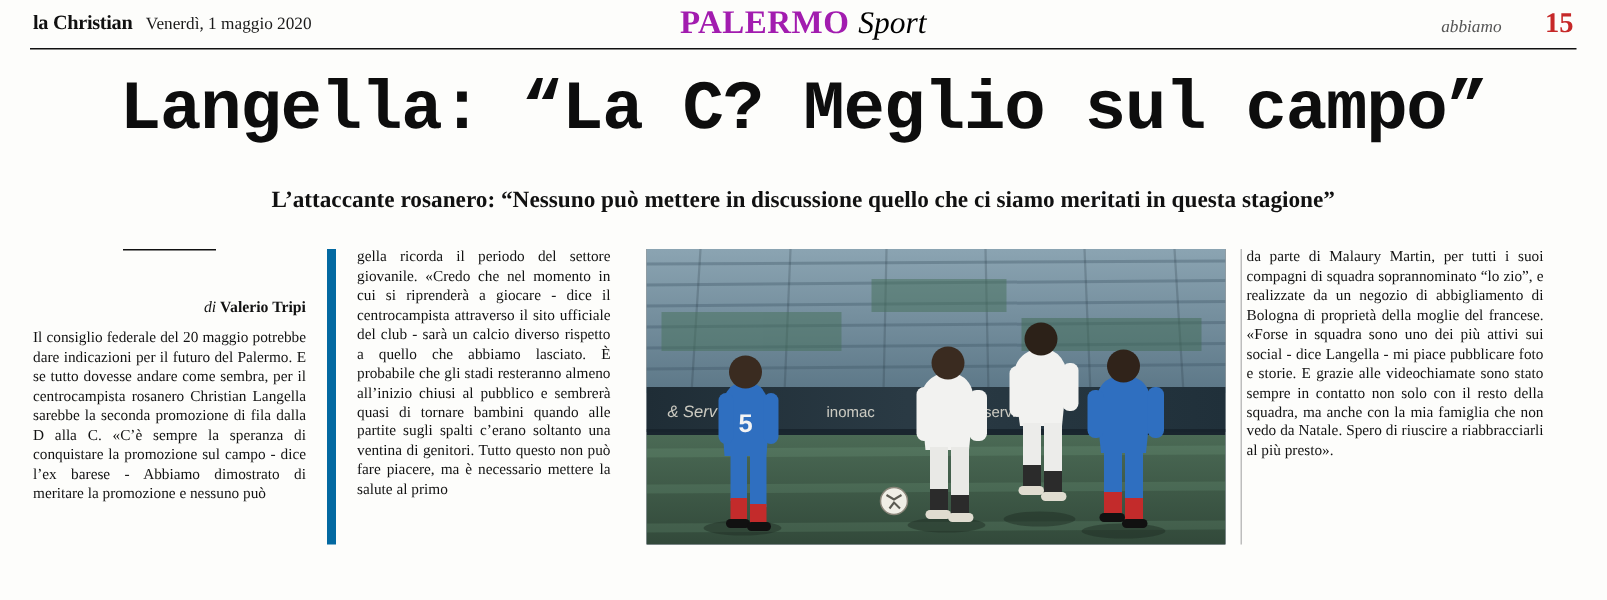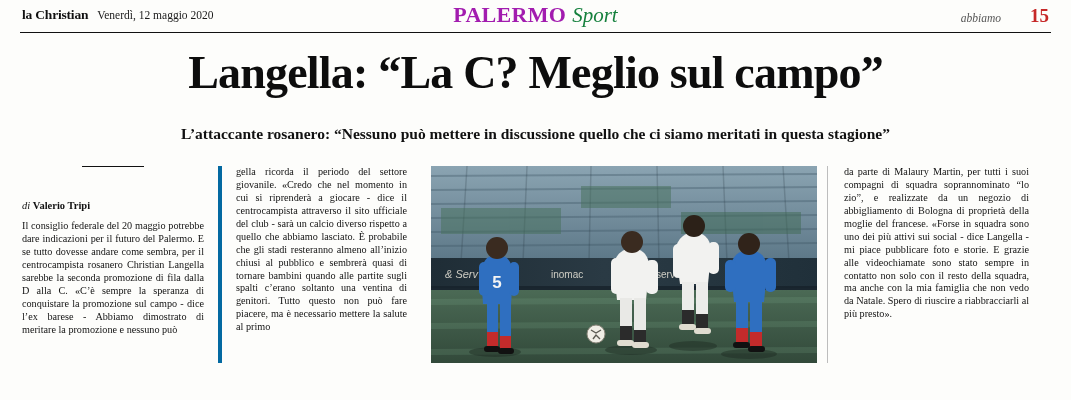--- a/index.html
+++ b/index.html
@@ -54,21 +54,21 @@
     font-family: "Liberation Serif", serif;
     font-weight: bold;
     font-size: 22px;
     letter-spacing: 0.3px;
     color: #a21caf;
   }
   .mast-section {
     font-family: "Liberation Serif", serif;
     font-style: italic;
     font-size: 21px;
-    color: #15803d;
+    color: #000000;
     margin-left: 6px;
   }
   .mast-right {
     flex: 0 0 auto;
     width: 300px;
     text-align: right;
     display: flex;
     align-items: baseline;
     justify-content: flex-end;
     gap: 4px;
@@ -91,21 +91,21 @@
     border-top: 1.6px solid #111;
     margin: 2px 2px 0 2px;
   }
 
   
   .headline-wrap {
     text-align: center;
     padding: 16px 10px 0 10px;
   }
   .headline {
-    font-family: Liberation Serif, serif;
+    font-family: Liberation Mono, monospace;
     font-weight: bold;
     font-size: 46px;
     line-height: 1.05;
     letter-spacing: -0.8px;
     color: #0d0d0d;
     margin: 0;
   }
   .subhead {
     font-family: "Liberation Serif", serif;
     font-weight: bold;
@@ -127,31 +127,31 @@
   .col {
     position: relative;
     font-size: 10.2px;
     line-height: 1.27;
     text-align: justify;
     color: #121212;
     hyphens: auto;
   }
   .col p { margin: 0; }
   .col-1 { width: 196px; padding-right: 14px; }
-  .col-2 { width: 203px; padding: 0 14px 0 0; border-left: 4px solid #0369a1; padding-left: 14px; }
+  .col-2 { width: 203px; padding: 0 14px 0 0; border-left: 6px solid #0369a1; padding-left: 14px; }
   .col-photo { width: 406px; padding: 0 10px; }
-  .col-4 { width: 202px; padding-left: 16px; border-left: 1px solid #bdbdbd; }
+  .col-4 { width: 202px; padding-left: 3px; border-left: 1px solid #bdbdbd; }
 
   .byline-rule {
     width: 62px;
     border-top: 1.4px solid #111;
     margin: 0 auto 6px auto;
   }
   .byline {
-    text-align: left;
+    text-align: right;
     font-style: italic;
     font-size: 10.5px;
     margin-bottom: 8px;
     margin-top: 32px;
   }
   .byline b { font-style: normal; font-weight: bold; }
 
   .photo {
     width: 100%;
     height: 197px;
@@ -175,21 +175,21 @@
   }
 </style>
 </head>
 <body>
 
 <div class="page">
 
   <div class="masthead">
     <div class="mast-left">
       <span class="logo">la Christian</span>
-      <span class="mast-date">Venerdì, 12 maggio 2020</span>
+      <span class="mast-date">Venerdì, 1 maggio 2020</span>
     </div>
     <div class="mast-center">
       <span class="mast-city">PALERMO</span><span class="mast-section">Sport</span>
     </div>
     <div class="mast-right">
       <span class="mast-pagelabel">abbiamo</span>
       <span class="mast-pagenum">15</span>
     </div>
   </div>
   <div class="rule-top"></div>

